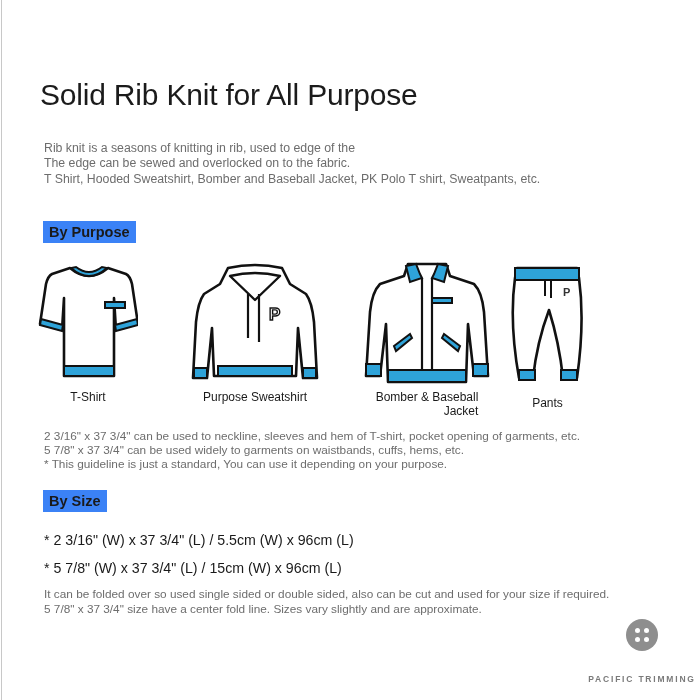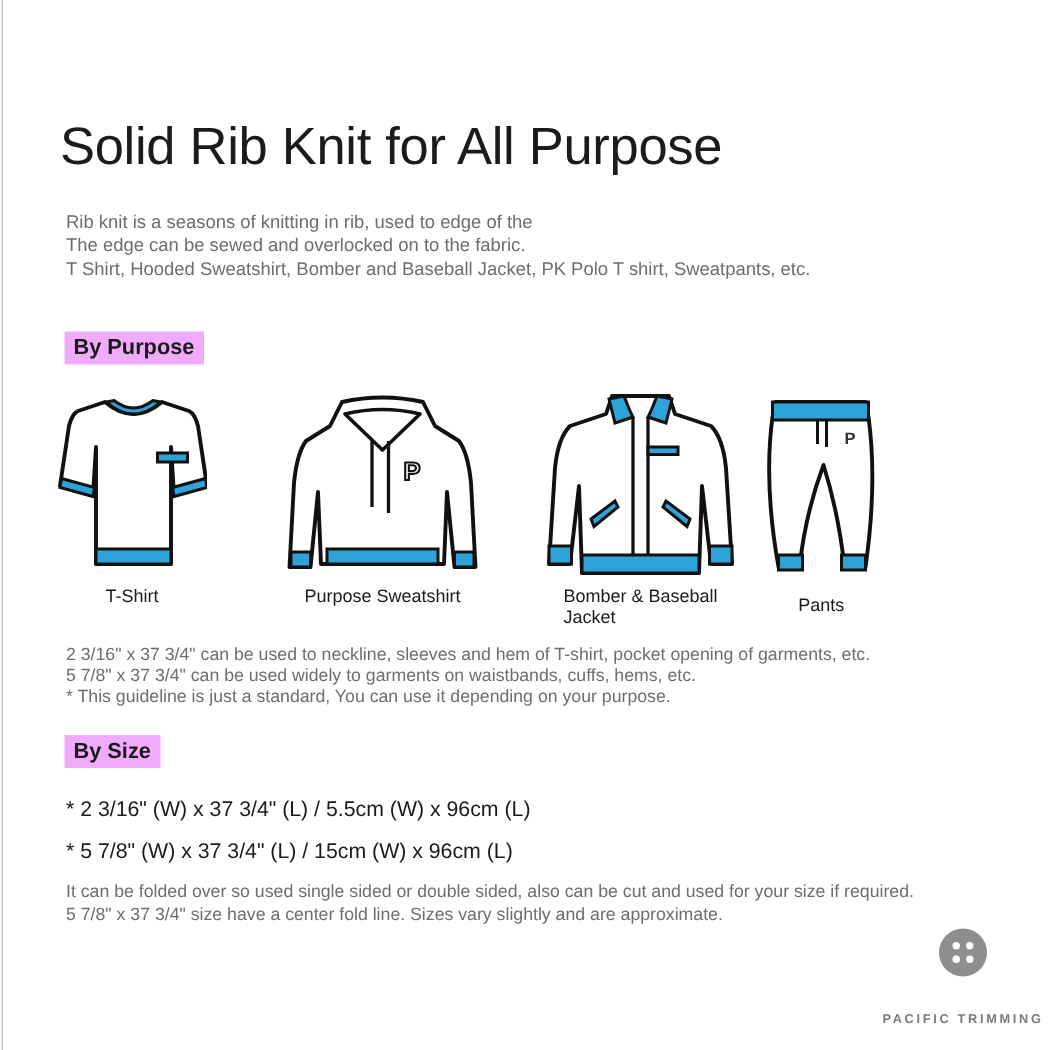--- a/index.html
+++ b/index.html
@@ -1,27 +1,27 @@
 <!DOCTYPE html>
 <html><head>
   <meta charset="utf-8">
   <style>
     * { margin: 0; padding: 0; box-sizing: border-box; }
     html, body { width: 700px; height: 700px; background: #ffffff; overflow: hidden; }
     body { position: relative; font-family: "Liberation Sans", "DejaVu Sans", sans-serif; color: #1a1a1a; }
     .left-rule { position: absolute; left: 1px; top: 0; width: 1px; height: 700px; background: #c8c8c8; }
-    .title { position: absolute; left: 40px; top: 78px; font-size: 35px; font-weight: 400; color: #1b1b1b; letter-spacing: -0.2px; white-space: nowrap; }
+    .title { position: absolute; left: 40px; top: 78px; font-size: 30px; font-weight: 400; color: #1b1b1b; letter-spacing: -0.2px; white-space: nowrap; }
     .intro { position: absolute; left: 44px; top: 141px; font-size: 12.3px; line-height: 15.3px; color: #6d6d6d; }
     .intro div { white-space: nowrap; }
-    .section-tag { position: absolute; background: #f0abfc; color: #1a1a1a; font-weight: 700; font-size: 14.5px; padding: 3px 6px 3px 6px; white-space: nowrap; }
+    .section-tag { position: absolute; background: #3b82f6; color: #1a1a1a; font-weight: 700; font-size: 14.5px; padding: 3px 6px 3px 6px; white-space: nowrap; }
     .tag-purpose { left: 43px; top: 221px; }
     .tag-size { left: 43px; top: 490px; }
     .garment { position: absolute; display: flex; flex-direction: column; align-items: center; }
     .garment svg { display: block; }
-    .garment-label { font-size: 12px; color: #1a1a1a; text-align: left; line-height: 14px; margin-top: 6px; white-space: nowrap; }
+    .garment-label { font-size: 12px; color: #1a1a1a; text-align: right; line-height: 14px; margin-top: 6px; white-space: nowrap; }
     .g-tshirt { left: 38px; top: 262px; width: 100px; }
     .g-hoodie { left: 190px; top: 262px; width: 130px; }
     .g-jacket { left: 362px; top: 258px; width: 130px; }
     .g-pants { left: 505px; top: 262px; width: 85px; }
     .guide { position: absolute; left: 44px; top: 429px; font-size: 11.8px; line-height: 14.2px; color: #6d6d6d; }
     .guide div { white-space: nowrap; }
     .sizes { position: absolute; left: 44px; top: 532px; font-size: 14.2px; color: #1a1a1a; }
     .sizes div { white-space: nowrap; height: 28px; line-height: 16px; }
     .notes { position: absolute; left: 44px; top: 587px; font-size: 11.8px; line-height: 14.5px; color: #6d6d6d; }
     .notes div { white-space: nowrap; }

